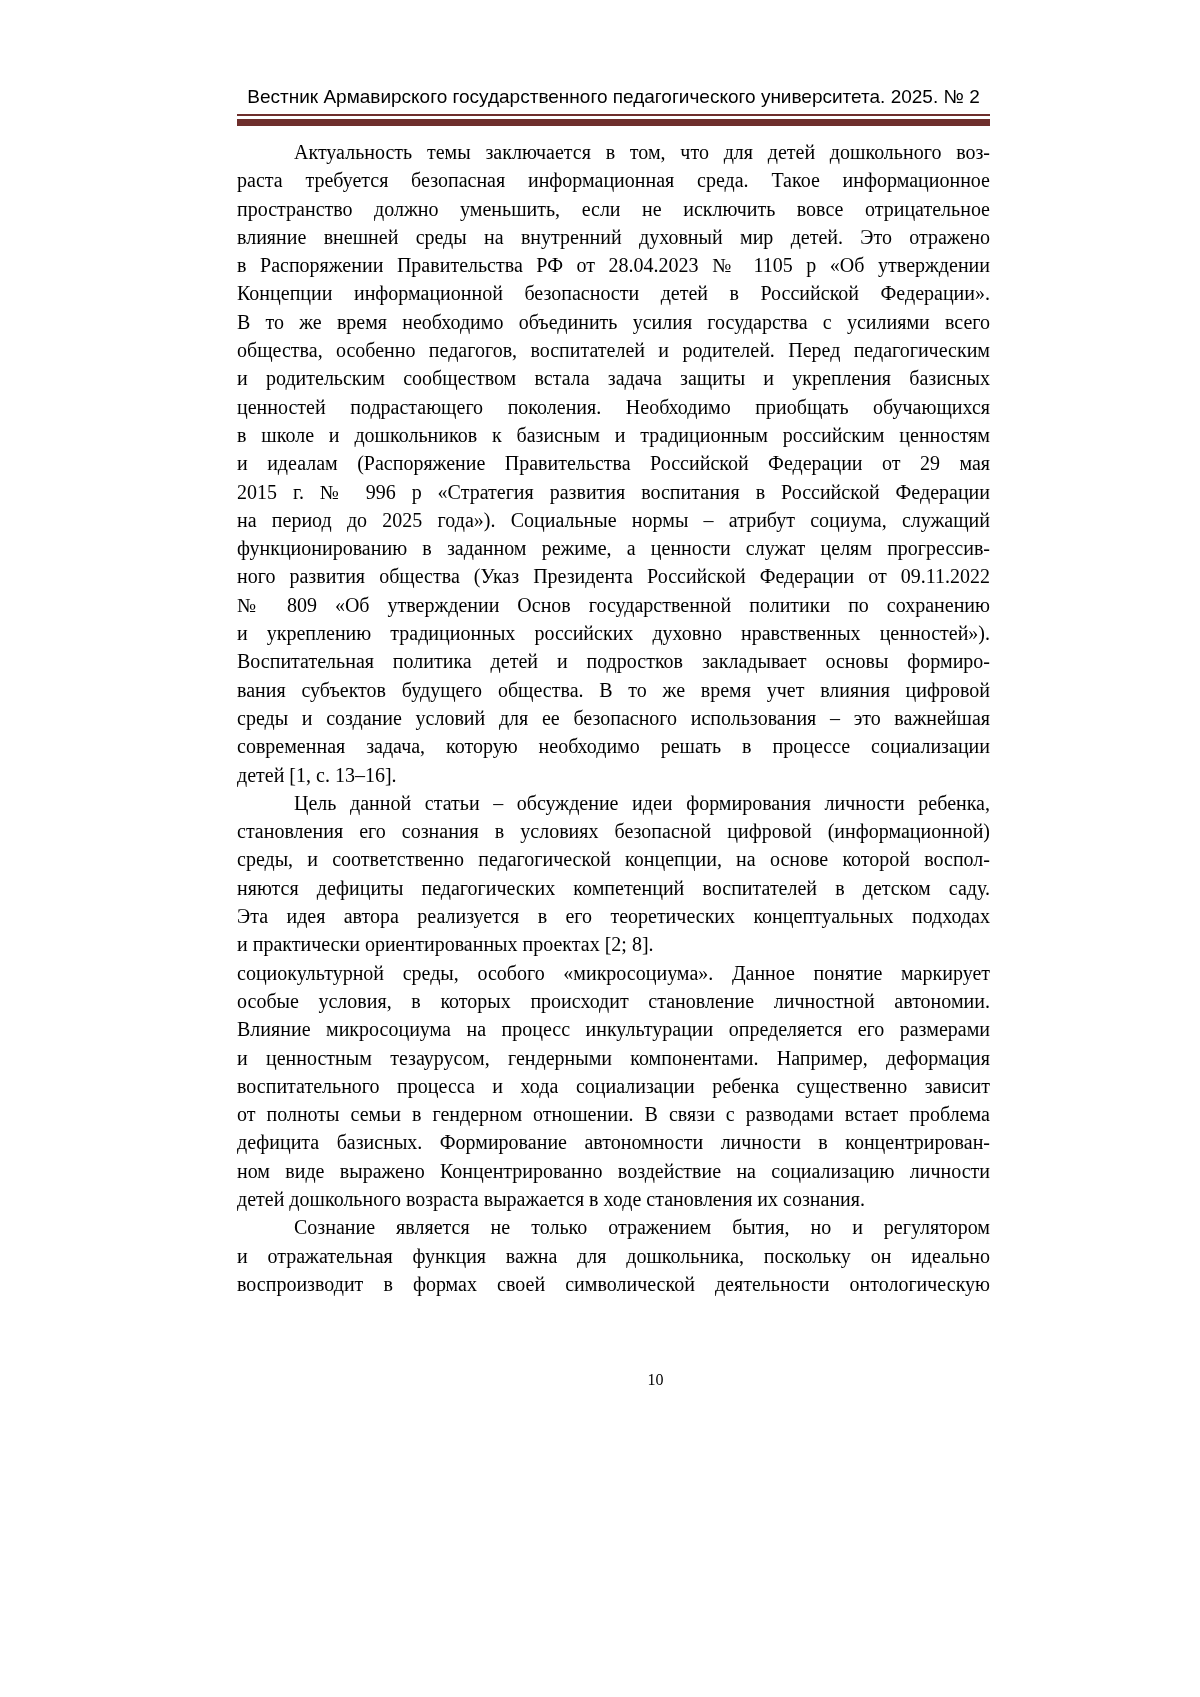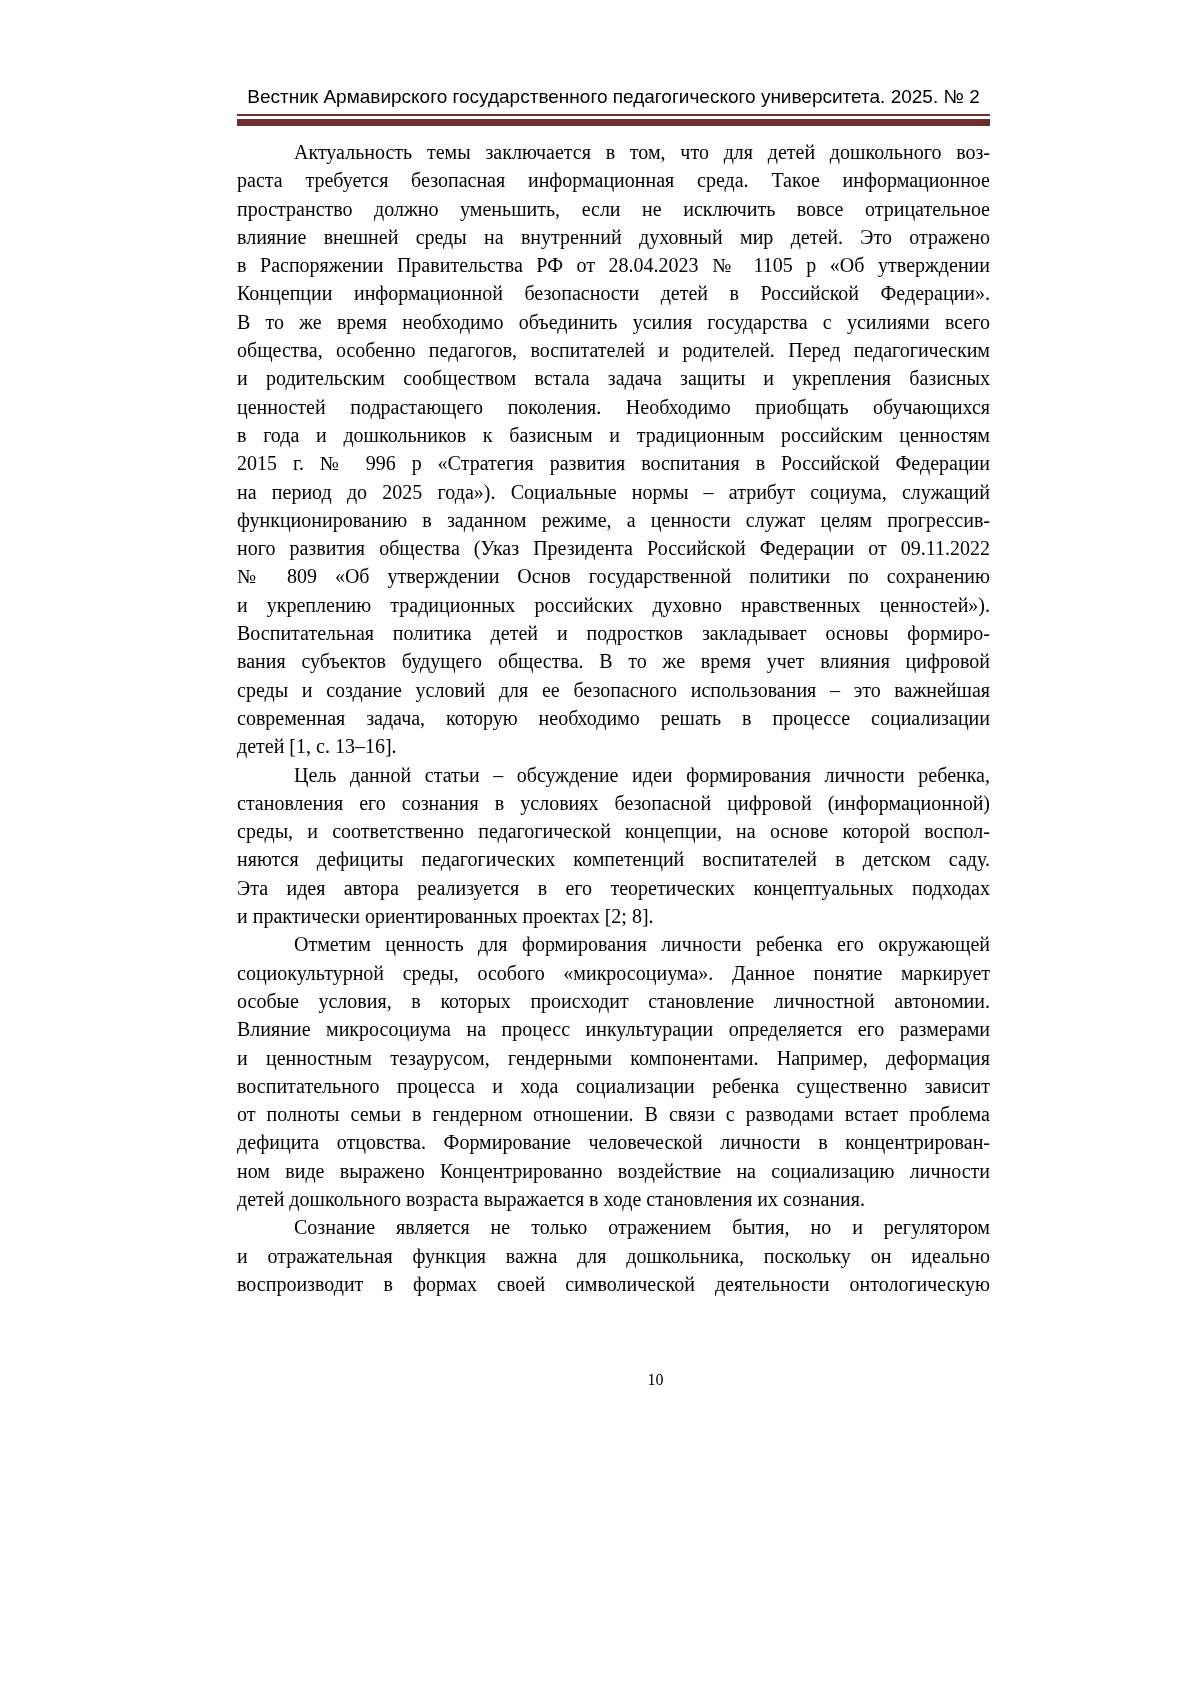--- a/index.html
+++ b/index.html
@@ -79,21 +79,22 @@
           <div class="line first">Актуальность темы заключается в том, что для детей дошкольного воз-</div>
           <div class="line">раста требуется безопасная информационная среда. Такое информационное</div>
           <div class="line">пространство должно уменьшить, если не исключить вовсе отрицательное</div>
           <div class="line">влияние внешней среды на внутренний духовный мир детей. Это отражено</div>
           <div class="line">в Распоряжении Правительства РФ от 28.04.2023 № 1105 р «Об утверждении</div>
           <div class="line">Концепции информационной безопасности детей в Российской Федерации».</div>
           <div class="line">В то же время необходимо объединить усилия государства с усилиями всего</div>
           <div class="line">общества, особенно педагогов, воспитателей и родителей. Перед педагогическим</div>
           <div class="line">и родительским сообществом встала задача защиты и укрепления базисных</div>
           <div class="line">ценностей подрастающего поколения. Необходимо приобщать обучающихся</div>
-          <div class="line">в года и дошкольников к базисным и традиционным российским ценностям</div>
+          <div class="line">в школе и дошкольников к базисным и традиционным российским ценностям</div>
+          <div class="line">и идеалам (Распоряжение Правительства Российской Федерации от 29 мая</div>
           <div class="line">2015 г. № 996 р «Стратегия развития воспитания в Российской Федерации</div>
           <div class="line">на период до 2025 года»). Социальные нормы – атрибут социума, служащий</div>
           <div class="line">функционированию в заданном режиме, а ценности служат целям прогрессив-</div>
           <div class="line">ного развития общества (Указ Президента Российской Федерации от 09.11.2022</div>
           <div class="line">№ 809 «Об утверждении Основ государственной политики по сохранению</div>
           <div class="line">и укреплению традиционных российских духовно нравственных ценностей»).</div>
           <div class="line">Воспитательная политика детей и подростков закладывает основы формиро-</div>
           <div class="line">вания субъектов будущего общества. В то же время учет влияния цифровой</div>
           <div class="line">среды и создание условий для ее безопасного использования – это важнейшая</div>
           <div class="line">современная задача, которую необходимо решать в процессе социализации</div>
@@ -101,28 +102,27 @@
         </div>
         <div class="paragraph">
           <div class="line first">Цель данной статьи – обсуждение идеи формирования личности ребенка,</div>
           <div class="line">становления его сознания в условиях безопасной цифровой (информационной)</div>
           <div class="line">среды, и соответственно педагогической концепции, на основе которой воспол-</div>
           <div class="line">няются дефициты педагогических компетенций воспитателей в детском саду.</div>
           <div class="line">Эта идея автора реализуется в его теоретических концептуальных подходах</div>
           <div class="line plast">и практически ориентированных проектах [2; 8].</div>
         </div>
         <div class="paragraph">
-          <div class="line first">Отметим ценность для формирования личности ребенка его окружающей</div>
           <div class="line">социокультурной среды, особого «микросоциума». Данное понятие маркирует</div>
           <div class="line">особые условия, в которых происходит становление личностной автономии.</div>
           <div class="line">Влияние микросоциума на процесс инкультурации определяется его размерами</div>
           <div class="line">и ценностным тезаурусом, гендерными компонентами. Например, деформация</div>
           <div class="line">воспитательного процесса и хода социализации ребенка существенно зависит</div>
           <div class="line">от полноты семьи в гендерном отношении. В связи с разводами встает проблема</div>
-          <div class="line">дефицита отцовства. Формирование человеческой личности в концентрирован-</div>
+          <div class="line">дефицита базисных. Формирование автономности личности в концентрирован-</div>
           <div class="line">ном виде выражено Концентрированно воздействие на социализацию личности</div>
           <div class="line plast">детей дошкольного возраста выражается в ходе становления их сознания.</div>
         </div>
         <div class="paragraph">
           <div class="line first">Сознание является не только отражением бытия, но и регулятором</div>
           <div class="line">и отражательная функция важна для дошкольника, поскольку он идеально</div>
           <div class="line">воспроизводит в формах своей символической деятельности онтологическую</div>
         </div>
       </div>
   </div>

